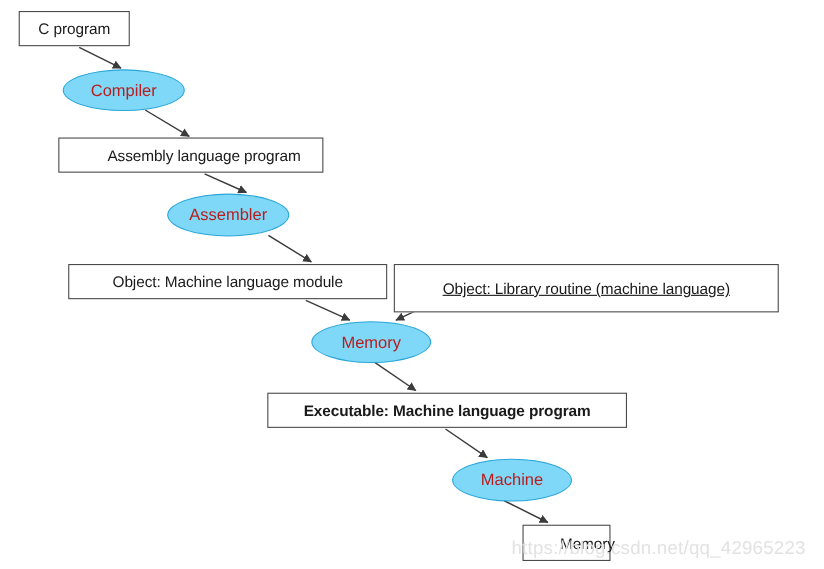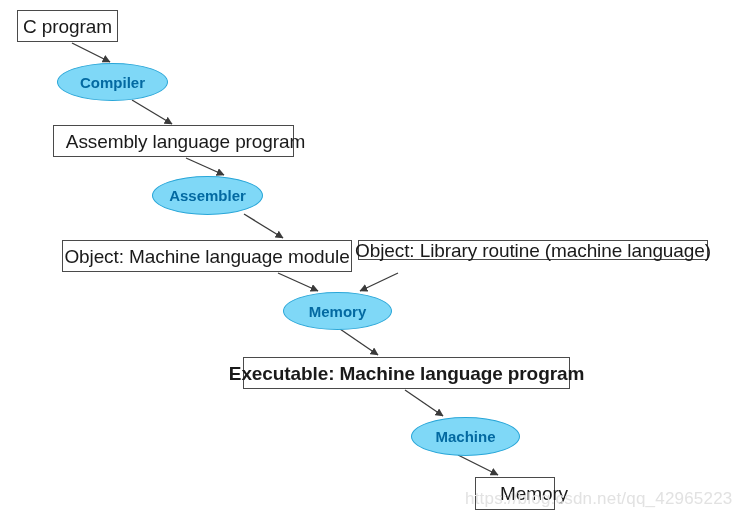--- a/index.html
+++ b/index.html
@@ -21,40 +21,39 @@
   
   .box {
     position: absolute;
     box-sizing: border-box;
     background: #ffffff;
     border: 1.2px solid #4a4a4a;
     display: flex;
     align-items: center;
     justify-content: center;
     color: #1a1a1a;
-    font-size: 19px;
+    font-size: 14px;
     line-height: 1;
     white-space: nowrap;
     letter-spacing: -0.1px;
   }
   
   .ellipse {
     position: absolute;
     box-sizing: border-box;
     background: #7fd8f7;
     border: 1.2px solid #29a6d8;
     border-radius: 50%;
     display: flex;
     align-items: center;
     justify-content: center;
-    color: #0369a1;
+    color: #b91c1c;
     font-size: 15px;
     line-height: 1;
     white-space: nowrap;
-    font-weight: bold;
   }
   
   #arrows {
     position: absolute;
     left: 0;
     top: 0;
     width: 749px;
     height: 517px;
     pointer-events: none;
   }
@@ -100,21 +99,21 @@
       </div>
       <div class="box" style="left: 53px; top: 125px; width: 241px; height: 32px; padding-left: 24px;">
         <span>Assembly language program</span>
       </div>
       <div class="ellipse" style="left: 152px; top: 176px; width: 111px; height: 39px;">
         <span>Assembler</span>
       </div>
       <div class="box" style="left: 62px; top: 240px; width: 290px; height: 32px; text-align: right;">
         <span>Object: Machine language module</span>
       </div>
-      <div class="box" style="left: 358px; top: 240px; width: 350px; height: 20px;">
+      <div class="box" style="left: 358px; top: 240px; width: 350px; height: 44px; text-decoration: underline;">
         <span>Object: Library routine (machine language)</span>
       </div>
       <div class="ellipse" style="left: 283px; top: 292px; width: 109px; height: 38px;">
         <span>Memory</span>
       </div>
       <div class="box" style="left: 243px; top: 357px; width: 327px; height: 32px; font-weight: bold;">
         <span>Executable: Machine language program</span>
       </div>
       <div class="ellipse" style="left: 411px; top: 417px; width: 109px; height: 39px;">
         <span>Machine</span>

